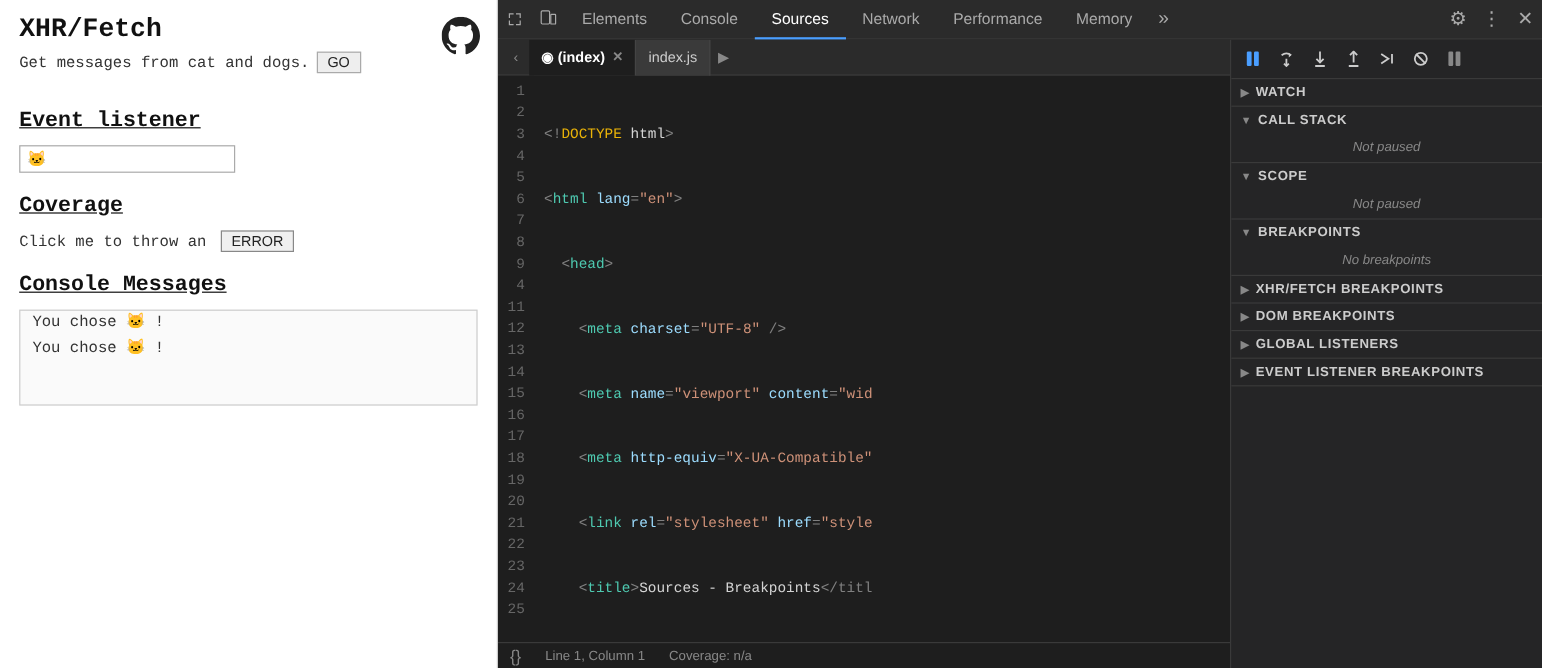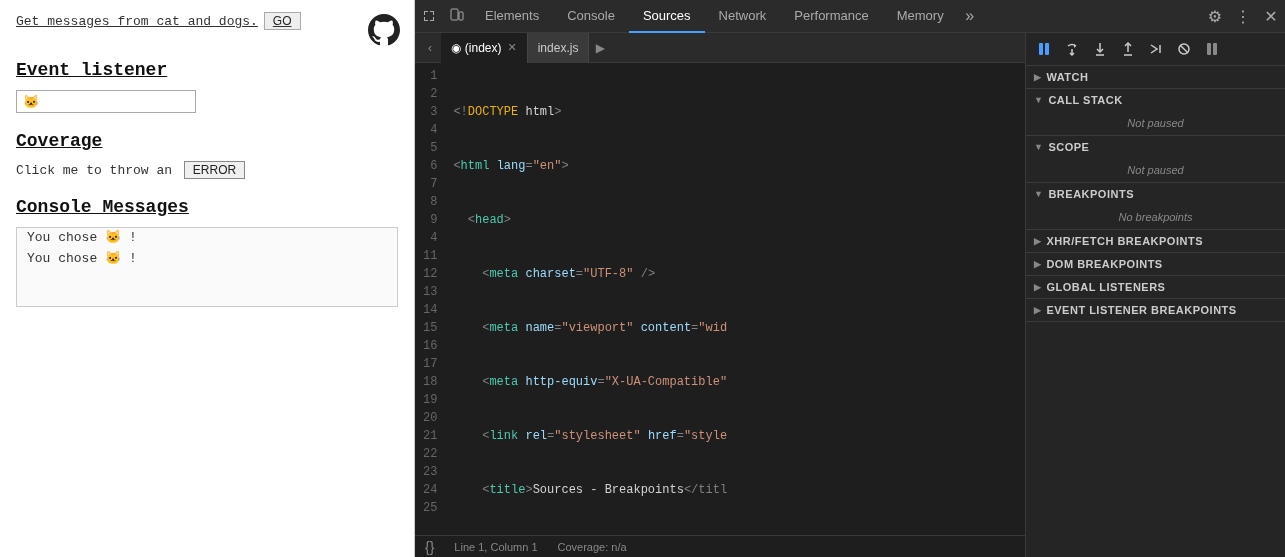--- a/index.html
+++ b/index.html
@@ -32,21 +32,20 @@
       margin-bottom: 6px;
     }
     #left-panel .desc {
       font-family: 'Courier New', monospace;
       font-size: 13px;
       color: #333;
       display: flex;
       align-items: center;
       gap: 6px;
       margin-bottom: 30px;
-      text-decoration: underline;
     }
     #left-panel .go-btn {
       border: 1px solid #aaa;
       background: #eee;
       padding: 1px 8px;
       font-size: 12px;
       cursor: pointer;
       color: #222;
     }
     #left-panel h2 {
@@ -193,20 +192,21 @@
       background: #3a3a3a;
       color: #ccc;
       font-size: 12px;
       cursor: pointer;
       gap: 6px;
       border-right: 1px solid #444;
     }
     .file-tab.active {
       background: #1e1e1e;
       color: #fff;
+      font-weight: bold;
     }
     .file-tab .close-x {
       font-size: 11px;
       color: #888;
       cursor: pointer;
     }
     .file-tab-nav {
       width: 22px;
       height: 30px;
       display: flex;
@@ -350,20 +350,21 @@
   </style>
 </head>
 <body>
 
 <div id="left-panel">
   <svg class="github-icon" viewBox="0 0 24 24" fill="currentColor">
     <path d="M12 0C5.37 0 0 5.37 0 12c0 5.3 3.438 9.8 8.205 11.385.6.113.82-.258.82-.577 0-.285-.01-1.04-.015-2.04-3.338.724-4.042-1.61-4.042-1.61-.546-1.387-1.333-1.756-1.333-1.756-1.089-.745.083-.729.083-.729 1.205.084 1.839 1.237 1.839 1.237 1.07 1.834 2.807 1.304 3.492.997.107-.775.418-1.305.762-1.604-2.665-.305-5.467-1.334-5.467-5.931 0-1.311.469-2.381 1.236-3.221-.124-.303-.535-1.524.117-3.176 0 0 1.008-.322 3.301 1.23A11.509 11.509 0 0 1 12 5.803c1.02.005 2.047.138 3.006.404 2.291-1.552 3.297-1.23 3.297-1.23.653 1.653.242 2.874.118 3.176.77.84 1.235 1.911 1.235 3.221 0 4.609-2.807 5.624-5.479 5.921.43.372.823 1.102.823 2.222 0 1.606-.015 2.898-.015 3.293 0 .319.192.694.801.576C20.566 21.797 24 17.3 24 12c0-6.63-5.37-12-12-12z"></path>
   </svg>
 
   <div class="section">
+    <h1>XHR/Fetch</h1>
     <div class="desc">
       <span>Get messages from cat and dogs.</span>
       <button class="go-btn">GO</button>
     </div>
   </div>
 
   <div class="section">
     <h2>Event listener</h2>
     <input class="event-input" type="text" value="🐱" placeholder="🐱" style="">
   </div>

